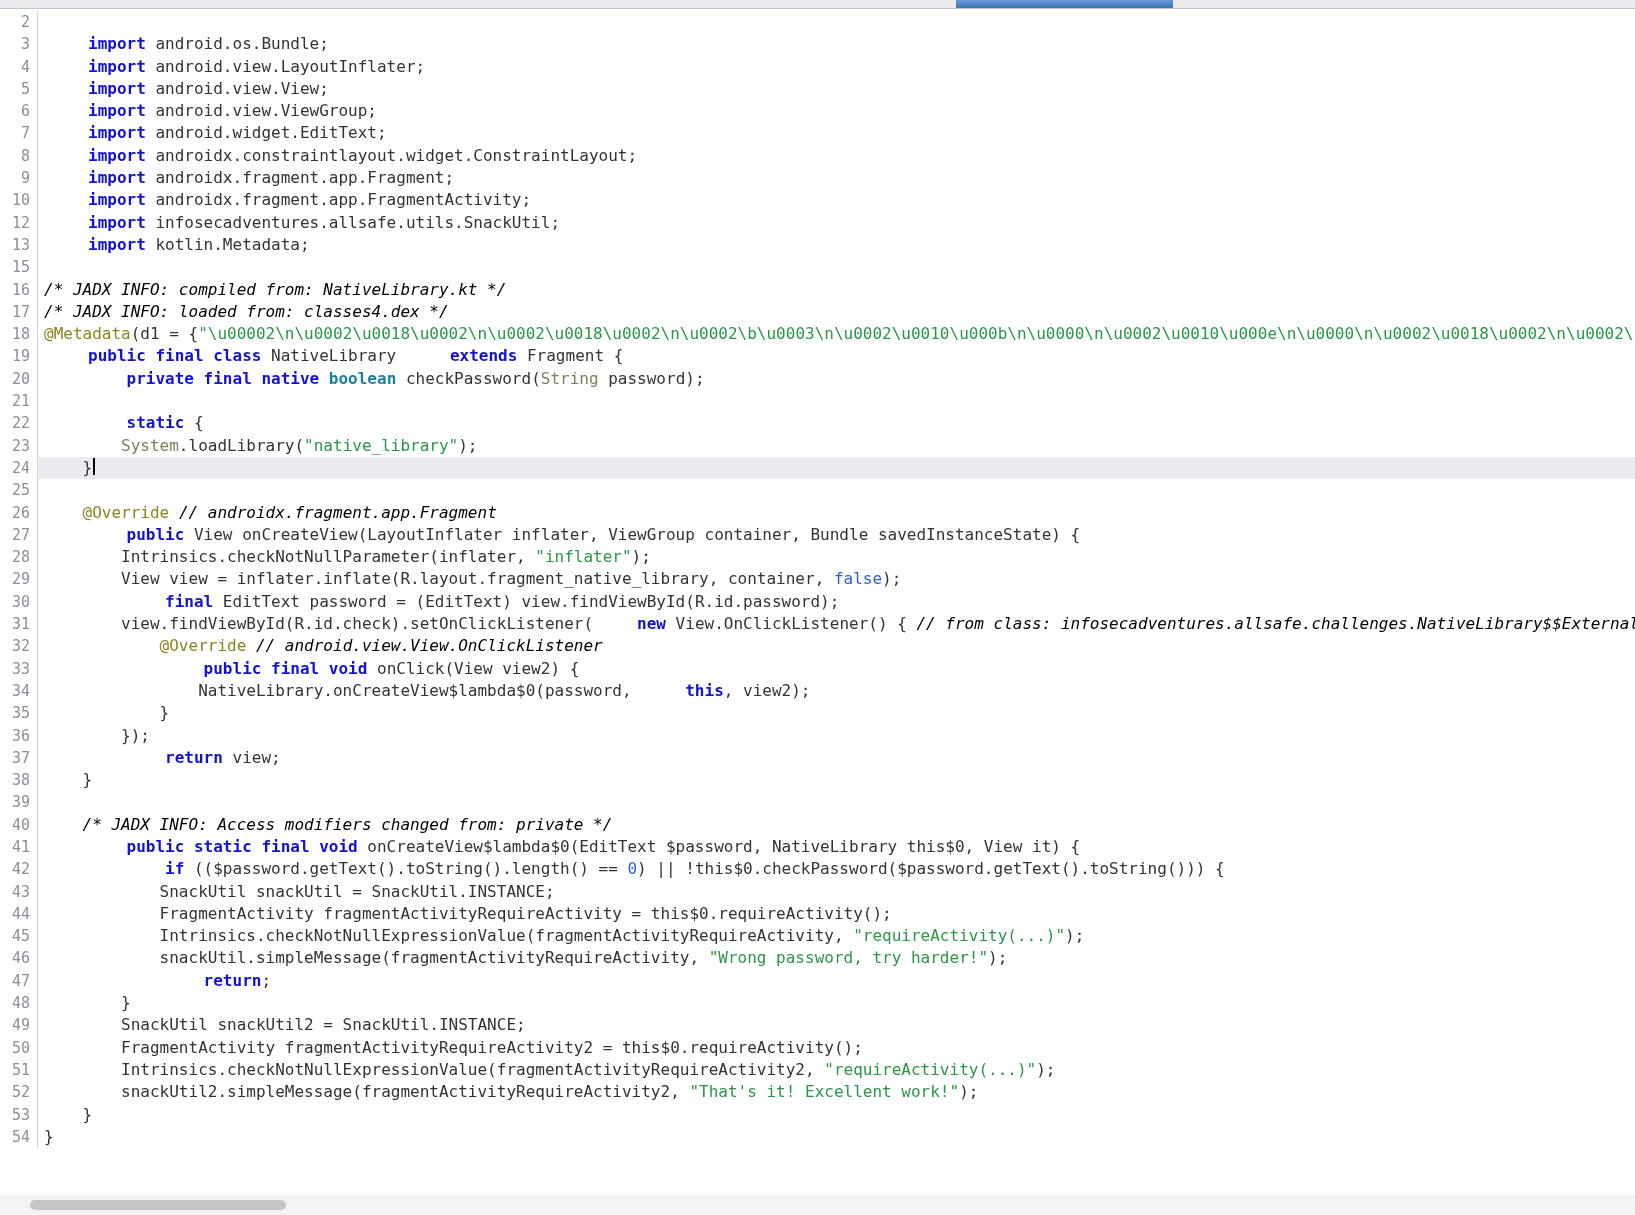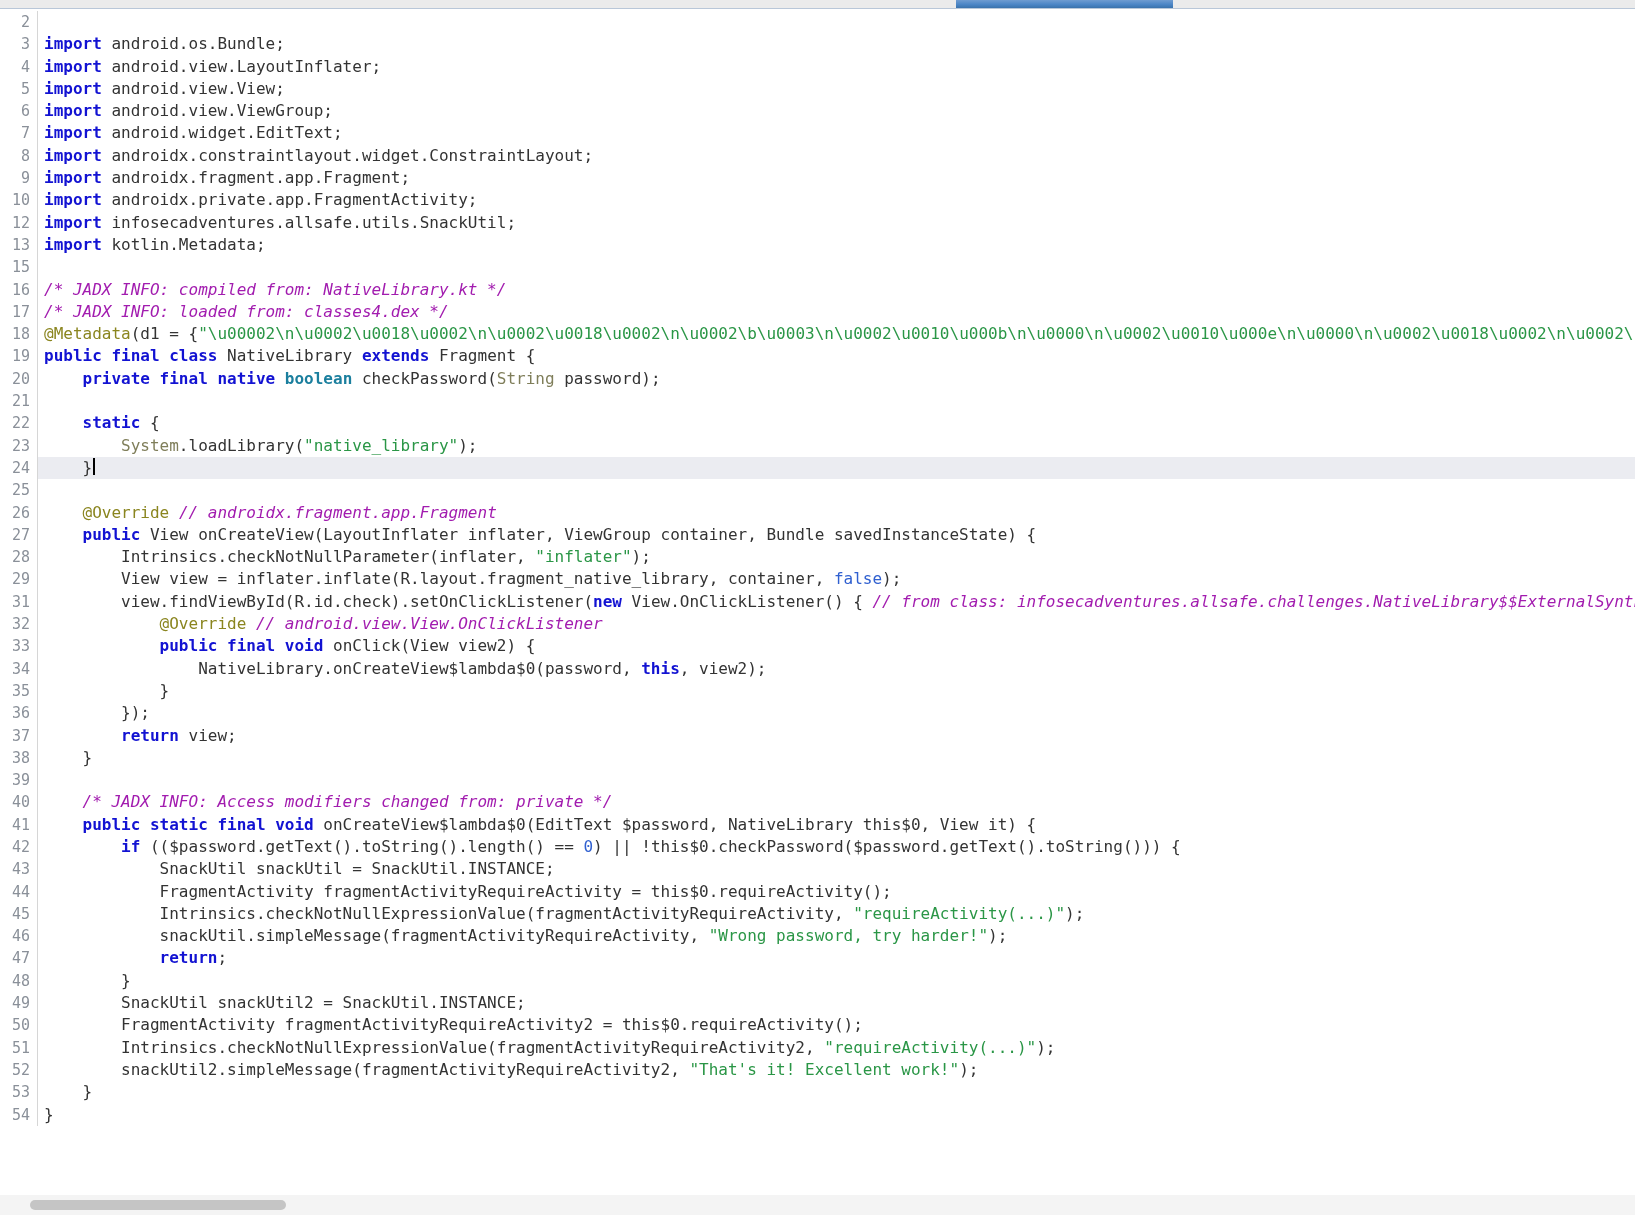--- a/index.html
+++ b/index.html
@@ -13,25 +13,25 @@
   
   .editor{position:relative;width:1635px;height:1186px;background:#ffffff;overflow:hidden;}
   .rows{padding-top:2px;}
   .row{display:flex;height:22.3px;line-height:22.3px;white-space:pre;}
   .ln{flex:0 0 30px;width:30px;text-align:right;padding-right:7px;border-right:1px solid #d6d6d6;
       color:#8a9099;font-size:15px;user-select:none;}
   .code{flex:1 1 auto;padding-left:6px;font-size:16px;color:#333333;white-space:pre;overflow:hidden;}
   .row.hl .code{background:#ebecf1;}
 
   .t-d{color:#333333;}
-  .t-kw{color:#1212d2;font-weight:bold;}
+  .t-kw{color:#1212d2;font-weight:bold;margin-left:44px;}
   .t-ty{color:#1b7f9e;font-weight:bold;}
   .t-lit{color:#3060d0;}
   .t-st{color:#2a9646;}
-  .t-cm{color:#a21caf;font-style:italic;}
+  .t-cm{color:#000000;font-style:italic;}
   .t-an{color:#8a851f;margin-top:34px;}
   .t-lib{color:#7f7e5a;}
 
   .caret{display:inline-block;width:2px;height:17px;background:#000;vertical-align:middle;margin-left:1px;margin-top:-3px;}
 
   
   .hscroll{position:absolute;left:0;bottom:0;width:1635px;height:20px;background:#f4f4f4;}
   .hthumb{position:absolute;left:30px;top:5px;width:256px;height:10px;border-radius:5px;background:#c5c5c5;}
 </style>
 </head>
@@ -44,38 +44,39 @@
 <div class="editor">
   <div class="rows">
       <div class="row"><span class="ln">2</span><span class="code"></span></div>
       <div class="row"><span class="ln">3</span><span class="code"><span class="t-kw">import</span><span class="t-d"> android.os.Bundle;</span></span></div>
       <div class="row"><span class="ln">4</span><span class="code"><span class="t-kw">import</span><span class="t-d"> android.view.LayoutInflater;</span></span></div>
       <div class="row"><span class="ln">5</span><span class="code"><span class="t-kw">import</span><span class="t-d"> android.view.View;</span></span></div>
       <div class="row"><span class="ln">6</span><span class="code"><span class="t-kw">import</span><span class="t-d"> android.view.ViewGroup;</span></span></div>
       <div class="row"><span class="ln">7</span><span class="code"><span class="t-kw">import</span><span class="t-d"> android.widget.EditText;</span></span></div>
       <div class="row"><span class="ln">8</span><span class="code"><span class="t-kw">import</span><span class="t-d"> androidx.constraintlayout.widget.ConstraintLayout;</span></span></div>
       <div class="row"><span class="ln">9</span><span class="code"><span class="t-kw">import</span><span class="t-d"> androidx.fragment.app.Fragment;</span></span></div>
-      <div class="row"><span class="ln">10</span><span class="code"><span class="t-kw">import</span><span class="t-d"> androidx.private.app.FragmentActivity;</span></span></div>
+      <div class="row"><span class="ln">10</span><span class="code"><span class="t-kw">import</span><span class="t-d"> androidx.fragment.app.FragmentActivity;</span></span></div>
       <div class="row"><span class="ln">12</span><span class="code"><span class="t-kw">import</span><span class="t-d"> infosecadventures.allsafe.utils.SnackUtil;</span></span></div>
       <div class="row"><span class="ln">13</span><span class="code"><span class="t-kw">import</span><span class="t-d"> kotlin.Metadata;</span></span></div>
       <div class="row"><span class="ln">15</span><span class="code"></span></div>
       <div class="row"><span class="ln">16</span><span class="code"><span class="t-cm">/* JADX INFO: compiled from: NativeLibrary.kt */</span></span></div>
       <div class="row"><span class="ln">17</span><span class="code"><span class="t-cm">/* JADX INFO: loaded from: classes4.dex */</span></span></div>
       <div class="row"><span class="ln">18</span><span class="code"><span class="t-an">@Metadata</span><span class="t-d">(d1 = {</span><span class="t-st">"\u00002\n\u0002\u0018\u0002\n\u0002\u0018\u0002\n\u0002\b\u0003\n\u0002\u0010\u000b\n\u0000\n\u0002\u0010\u000e\n\u0000\n\u0002\u0018\u0002\n\u0002\u0018\u0002\n</span></span></div>
       <div class="row"><span class="ln">19</span><span class="code"><span class="t-kw">public final class</span><span class="t-d"> NativeLibrary </span><span class="t-kw">extends</span><span class="t-d"> Fragment {</span></span></div>
       <div class="row"><span class="ln">20</span><span class="code"><span class="t-d">    </span><span class="t-kw">private final native</span><span class="t-d"> </span><span class="t-ty">boolean</span><span class="t-d"> checkPassword(</span><span class="t-lib">String</span><span class="t-d"> password);</span></span></div>
       <div class="row"><span class="ln">21</span><span class="code"></span></div>
       <div class="row"><span class="ln">22</span><span class="code"><span class="t-d">    </span><span class="t-kw">static</span><span class="t-d"> {</span></span></div>
       <div class="row"><span class="ln">23</span><span class="code"><span class="t-d">        </span><span class="t-lib">System</span><span class="t-d">.loadLibrary(</span><span class="t-st">"native_library"</span><span class="t-d">);</span></span></div>
       <div class="row hl"><span class="ln">24</span><span class="code"><span class="t-d">    }</span><span class="caret"></span></span></div>
       <div class="row"><span class="ln">25</span><span class="code"></span></div>
       <div class="row"><span class="ln">26</span><span class="code"><span class="t-d">    </span><span class="t-an">@Override</span><span class="t-d"> </span><span class="t-cm">// androidx.fragment.app.Fragment</span></span></div>
       <div class="row"><span class="ln">27</span><span class="code"><span class="t-d">    </span><span class="t-kw">public</span><span class="t-d"> View onCreateView(LayoutInflater inflater, ViewGroup container, Bundle savedInstanceState) {</span></span></div>
       <div class="row"><span class="ln">28</span><span class="code"><span class="t-d">        Intrinsics.checkNotNullParameter(inflater, </span><span class="t-st">"inflater"</span><span class="t-d">);</span></span></div>
       <div class="row"><span class="ln">29</span><span class="code"><span class="t-d">        View view = inflater.inflate(R.layout.fragment_native_library, container, </span><span class="t-lit">false</span><span class="t-d">);</span></span></div>
+      <div class="row"><span class="ln">30</span><span class="code"><span class="t-d">        </span><span class="t-kw">final</span><span class="t-d"> EditText password = (EditText) view.findViewById(R.id.password);</span></span></div>
       <div class="row"><span class="ln">31</span><span class="code"><span class="t-d">        view.findViewById(R.id.check).setOnClickListener(</span><span class="t-kw">new</span><span class="t-d"> View.OnClickListener() { </span><span class="t-cm">// from class: infosecadventures.allsafe.challenges.NativeLibrary$$ExternalSyntheticLambda0</span></span></div>
       <div class="row"><span class="ln">32</span><span class="code"><span class="t-d">            </span><span class="t-an">@Override</span><span class="t-d"> </span><span class="t-cm">// android.view.View.OnClickListener</span></span></div>
       <div class="row"><span class="ln">33</span><span class="code"><span class="t-d">            </span><span class="t-kw">public final void</span><span class="t-d"> onClick(View view2) {</span></span></div>
       <div class="row"><span class="ln">34</span><span class="code"><span class="t-d">                NativeLibrary.onCreateView$lambda$0(password, </span><span class="t-kw">this</span><span class="t-d">, view2);</span></span></div>
       <div class="row"><span class="ln">35</span><span class="code"><span class="t-d">            }</span></span></div>
       <div class="row"><span class="ln">36</span><span class="code"><span class="t-d">        });</span></span></div>
       <div class="row"><span class="ln">37</span><span class="code"><span class="t-d">        </span><span class="t-kw">return</span><span class="t-d"> view;</span></span></div>
       <div class="row"><span class="ln">38</span><span class="code"><span class="t-d">    }</span></span></div>
       <div class="row"><span class="ln">39</span><span class="code"></span></div>
       <div class="row"><span class="ln">40</span><span class="code"><span class="t-d">    </span><span class="t-cm">/* JADX INFO: Access modifiers changed from: private */</span></span></div>

